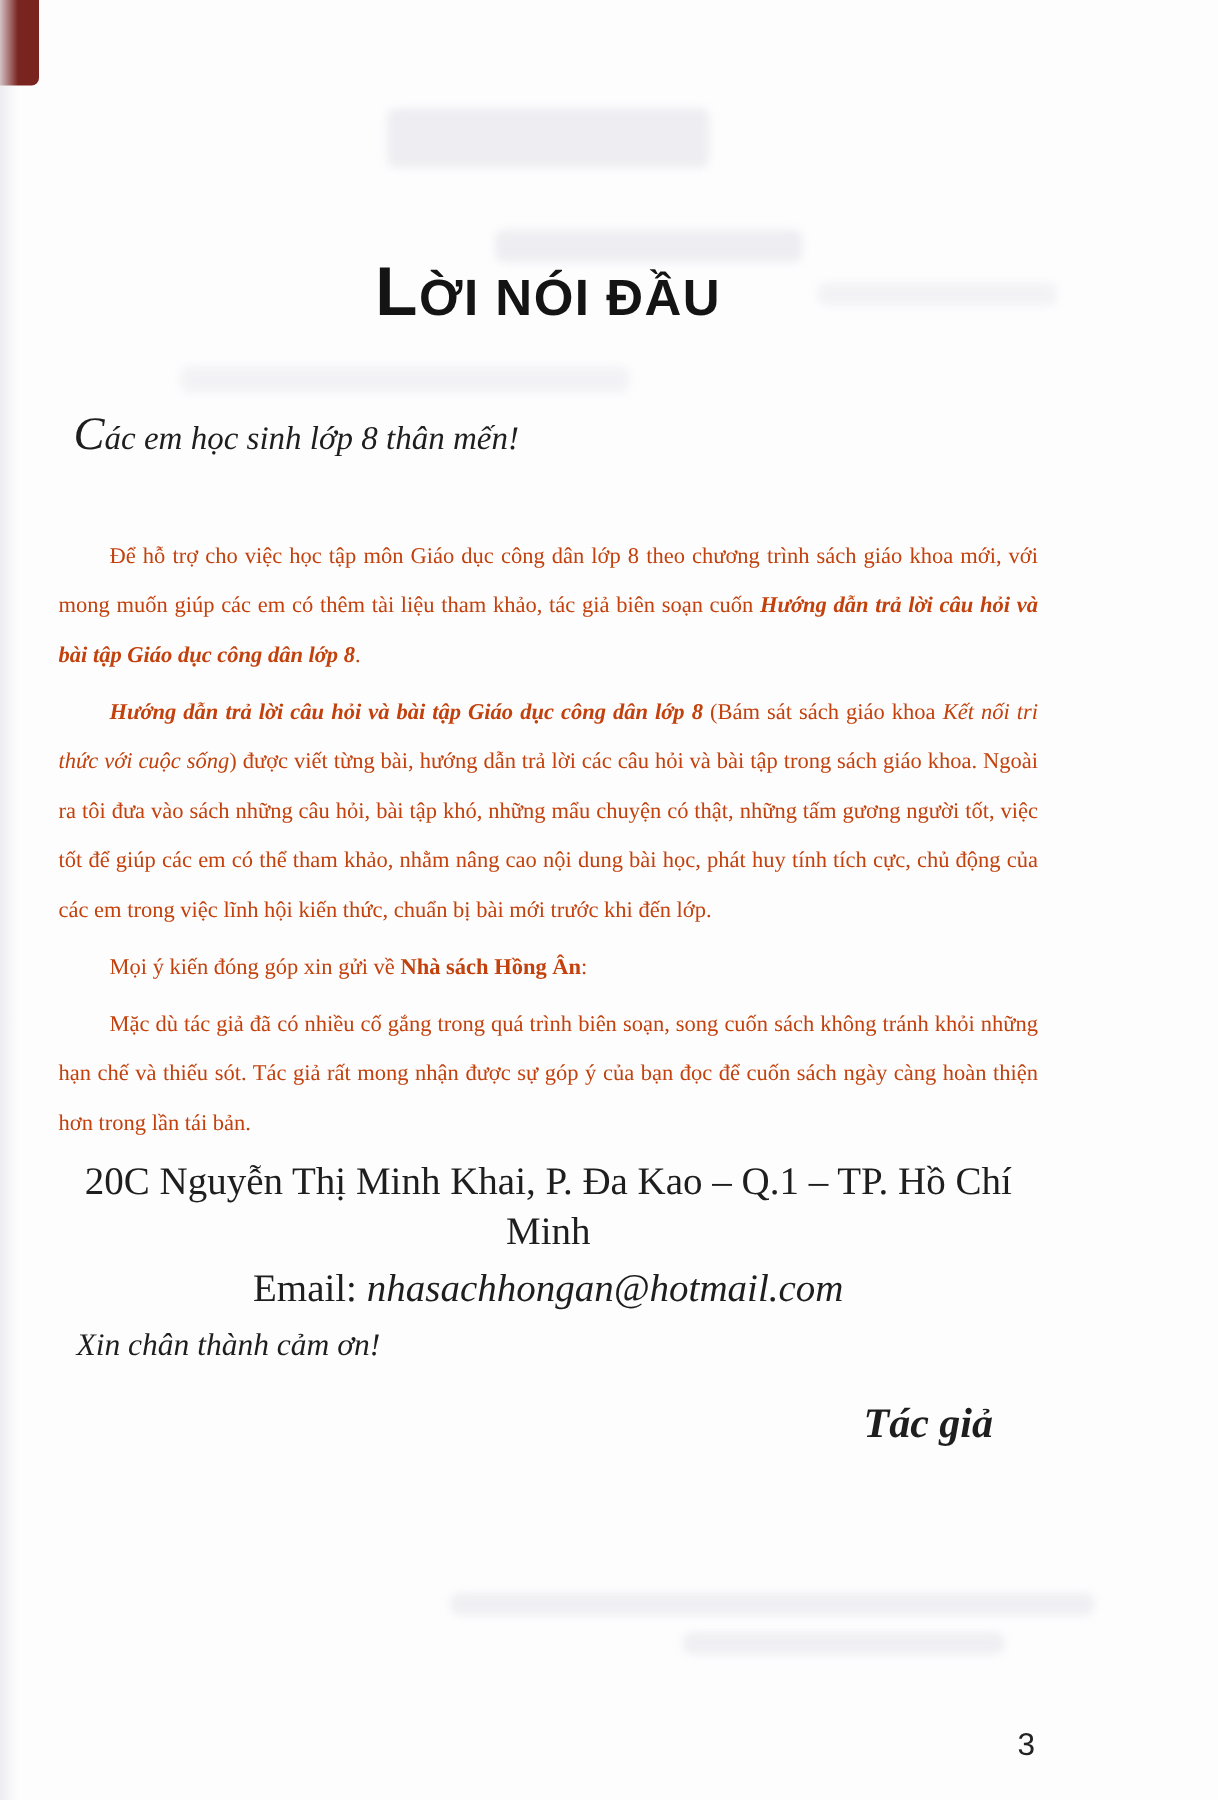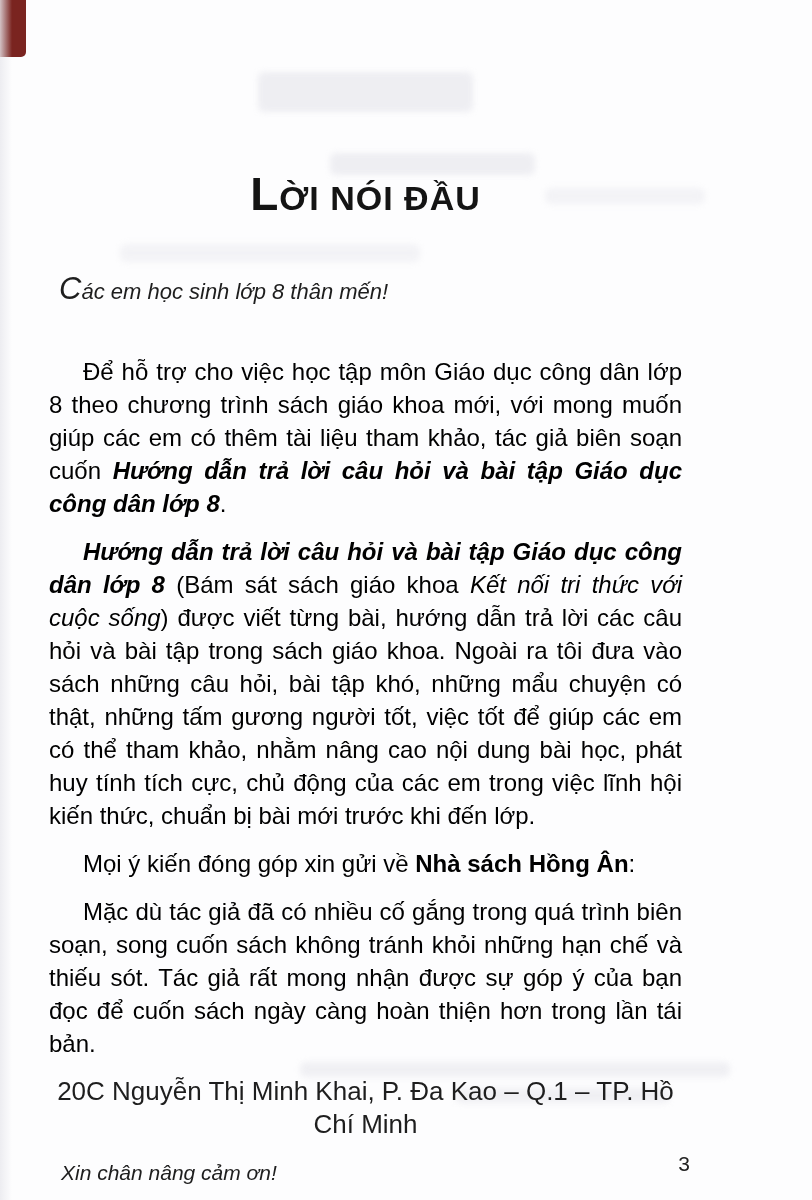--- a/index.html
+++ b/index.html
@@ -54,37 +54,37 @@
     padding-top:170px;
     height:48px;
     line-height:48px;
     text-align:center;
     font-size:34px;
     font-weight:bold;
     letter-spacing:1px;
     color:#141414;
   }
   h1.title::first-letter{font-size:46px;}
-  p{margin:15px;}
+  p{margin:5px;font-family:Liberation Serif, serif;}
   .greeting{
     margin-top:54px;
     font-style:italic;
     font-size:22px;
     line-height:34px;
     padding-left:10px;
   }
   .greeting::first-letter{font-size:31px;}
   .paras{margin-top:46px;}
   .body-para{
-    font-size:24px;
+    font-size:15px;
     line-height:33px;
     text-align:justify;
     text-indent:34px;
     margin-bottom:5px;
-    color:#000000;
+    color:#c2410c;
   }
   .seg-r{font-weight:normal;font-style:normal;}
   .seg-b{font-weight:bold;}
   .seg-i{font-style:italic;}
   .seg-bi{font-weight:bold;font-style:italic;}
   .center{
     text-align:center;
     font-size:26px;
     line-height:33px;
     margin-bottom:5px;
@@ -97,21 +97,21 @@
     padding-left:12px;
     margin-bottom:5px;
   }
   .sig{
     margin-top:20px;
     text-align:right;
   }
   .sig .role{
     font-weight:bold;
     font-style:italic;
-    font-size:15px;
+    font-size:28px;
     line-height:33px;
     padding-right:30px;
   }
   .sig .author{
     font-weight:bold;
     font-size:23px;
     line-height:33px;
     letter-spacing:1px;
     margin-top:4px;
     padding-right:4px;
@@ -145,22 +145,23 @@
 
     <div class="paras" id="paras">
         <p class="body-para"><span class="seg-r">Để hỗ trợ cho việc học tập môn Giáo dục công dân lớp 8 theo chương trình sách giáo khoa mới, với mong muốn giúp các em có thêm tài liệu tham khảo, tác giả biên soạn cuốn </span><span class="seg-bi">Hướng dẫn trả lời câu hỏi và bài tập Giáo dục công dân lớp 8</span><span class="seg-r">.</span></p>
         <p class="body-para"><span class="seg-bi">Hướng dẫn trả lời câu hỏi và bài tập Giáo dục công dân lớp 8</span><span class="seg-r"> (Bám sát sách giáo khoa </span><span class="seg-i">Kết nối tri thức với cuộc sống</span><span class="seg-r">) được viết từng bài, hướng dẫn trả lời các câu hỏi và bài tập trong sách giáo khoa. Ngoài ra tôi đưa vào sách những câu hỏi, bài tập khó, những mẩu chuyện có thật, những tấm gương người tốt, việc tốt để giúp các em có thể tham khảo, nhằm nâng cao nội dung bài học, phát huy tính tích cực, chủ động của các em trong việc lĩnh hội kiến thức, chuẩn bị bài mới trước khi đến lớp.</span></p>
         <p class="body-para"><span class="seg-r">Mọi ý kiến đóng góp xin gửi về </span><span class="seg-b">Nhà sách Hồng Ân</span><span class="seg-r">:</span></p>
         <p class="body-para"><span class="seg-r">Mặc dù tác giả đã có nhiều cố gắng trong quá trình biên soạn, song cuốn sách không tránh khỏi những hạn chế và thiếu sót. Tác giả rất mong nhận được sự góp ý của bạn đọc để cuốn sách ngày càng hoàn thiện hơn trong lần tái bản.</span></p>
       </div>
 
     <p class="center">20C Nguyễn Thị Minh Khai, P. Đa Kao – Q.1 – TP. Hồ Chí Minh</p>
 
+    <p class="center email-line"><span>Email: </span><span class="addr">nhasachhongan@hotmail.com</span></p>
 
-    <p class="thanks">Xin chân nâng cảm ơn!</p>
+    <p class="thanks">Xin chân thành cảm ơn!</p>
 
     <div class="sig">
       <p class="role">Tác giả</p>
     </div>
   </div>
 
   <div class="pagenum">3</div>
 </div>
 
 </body></html>

